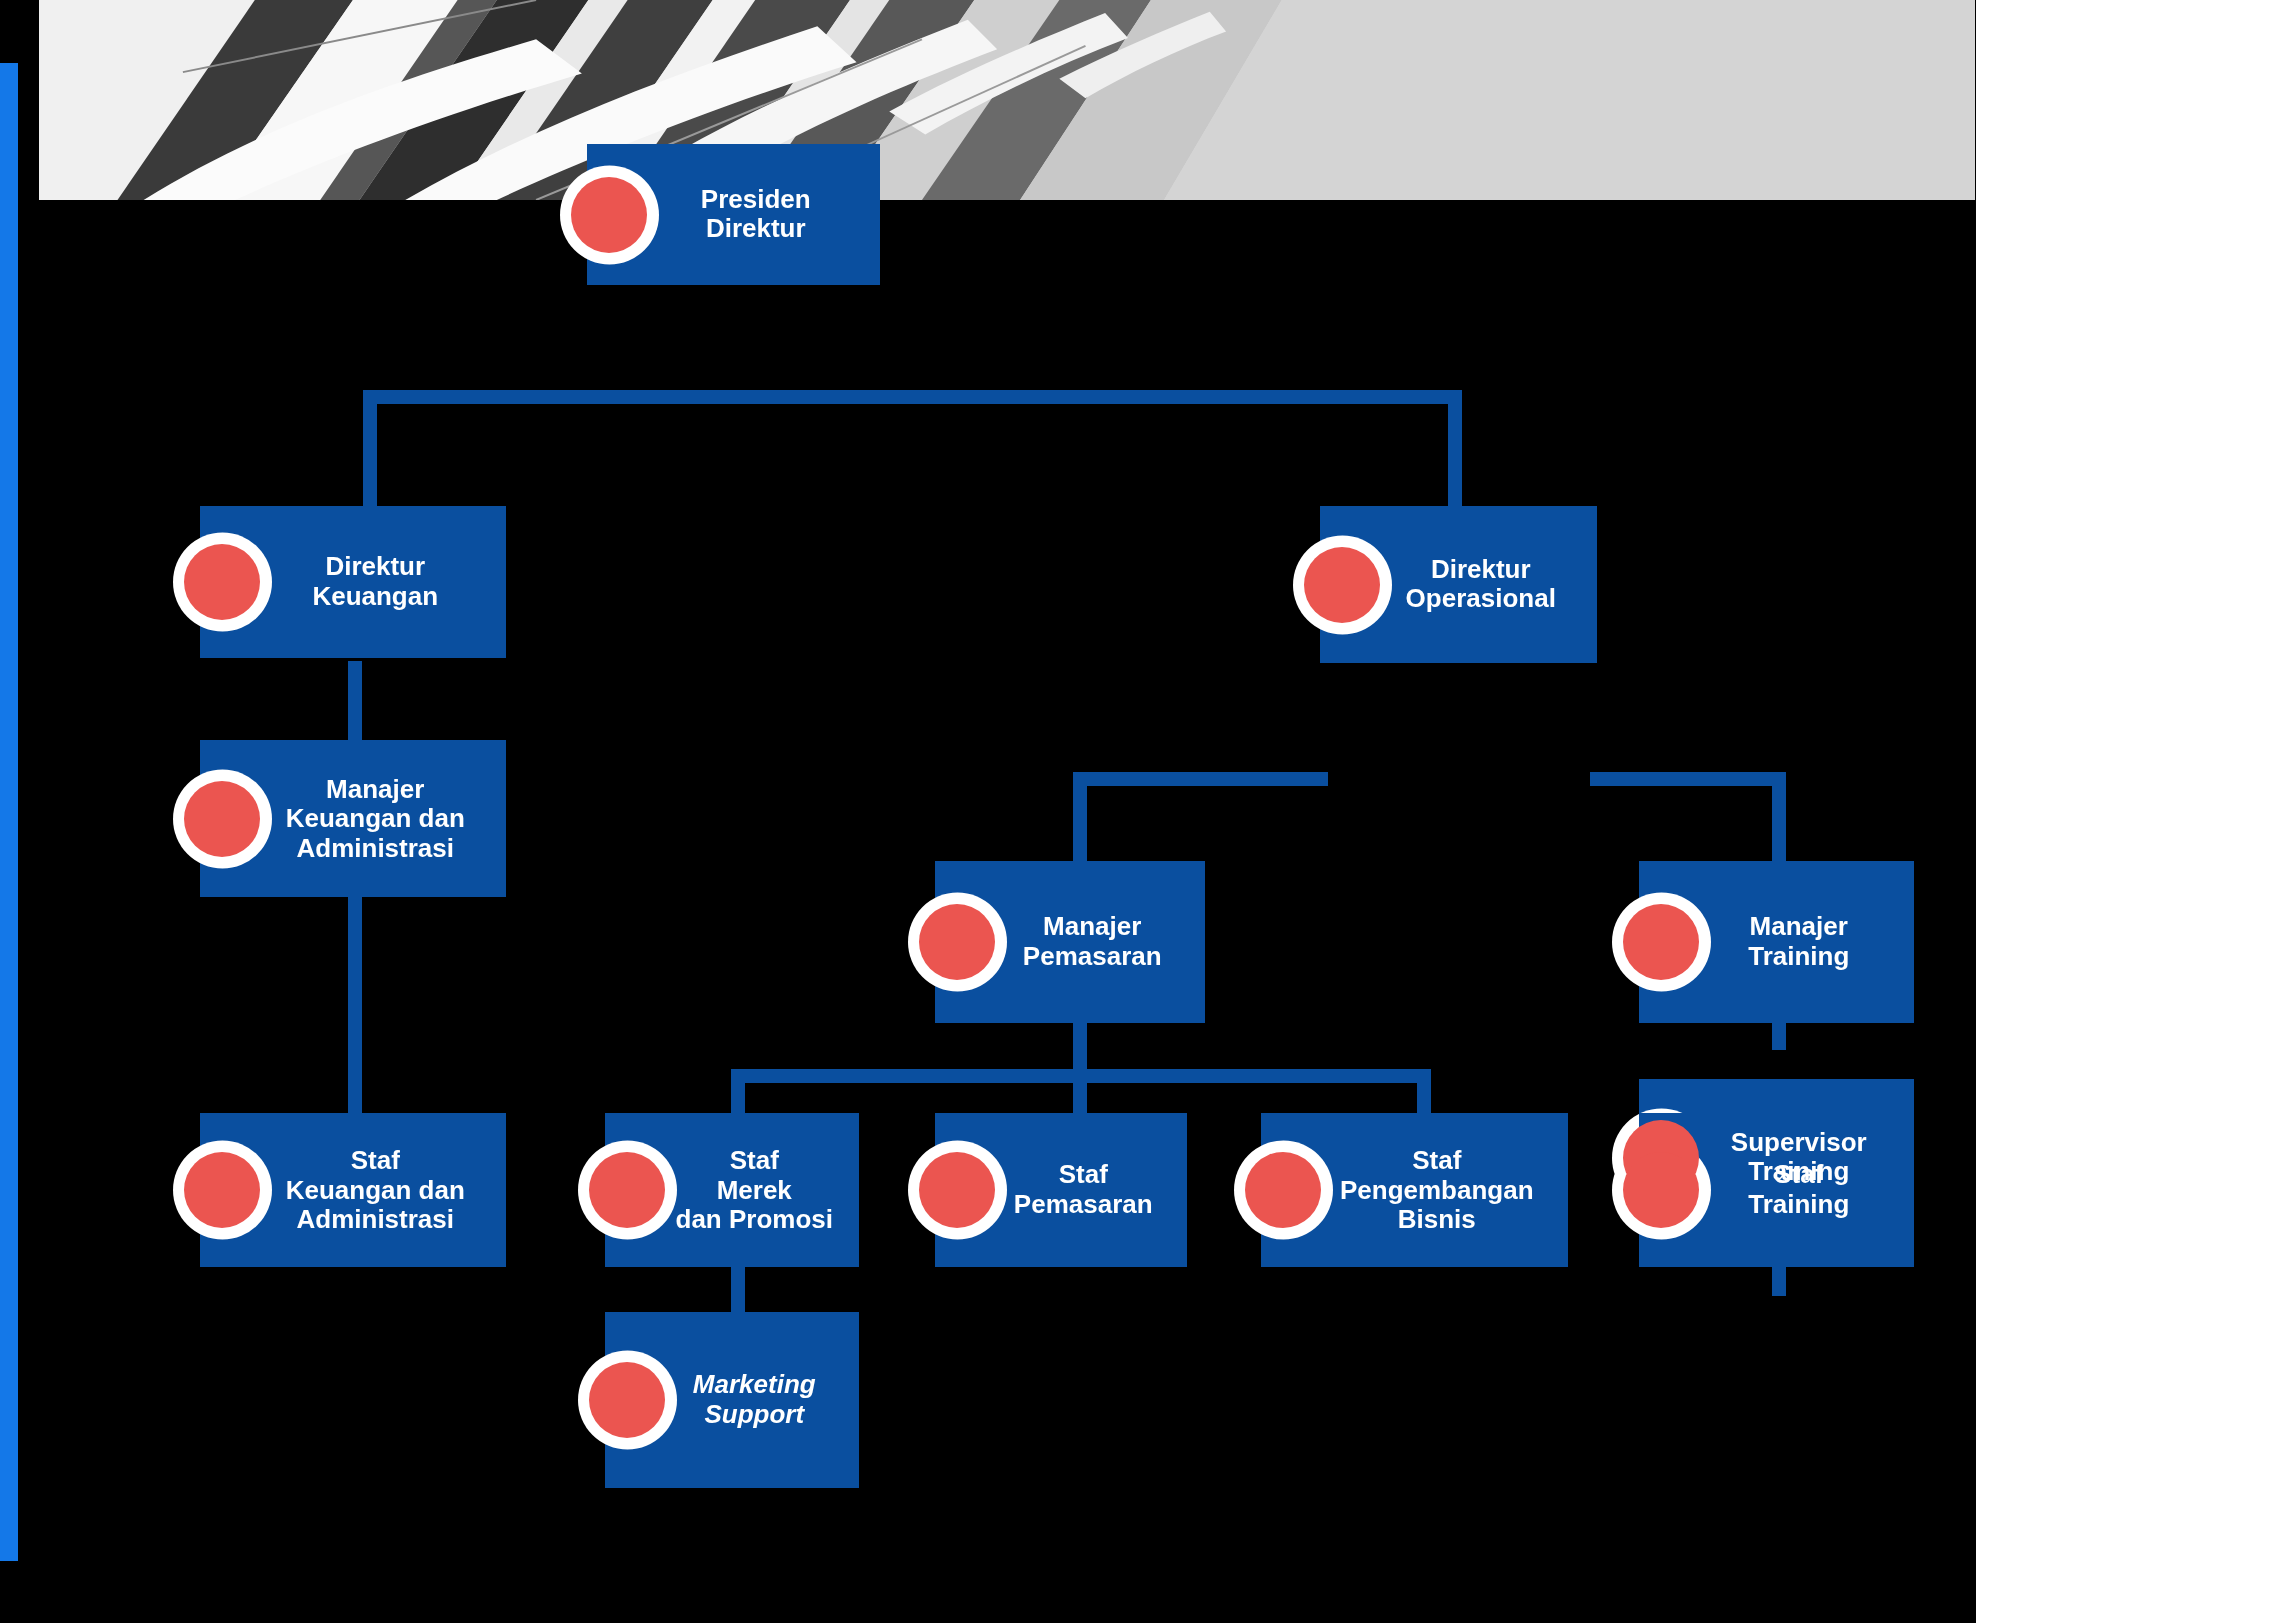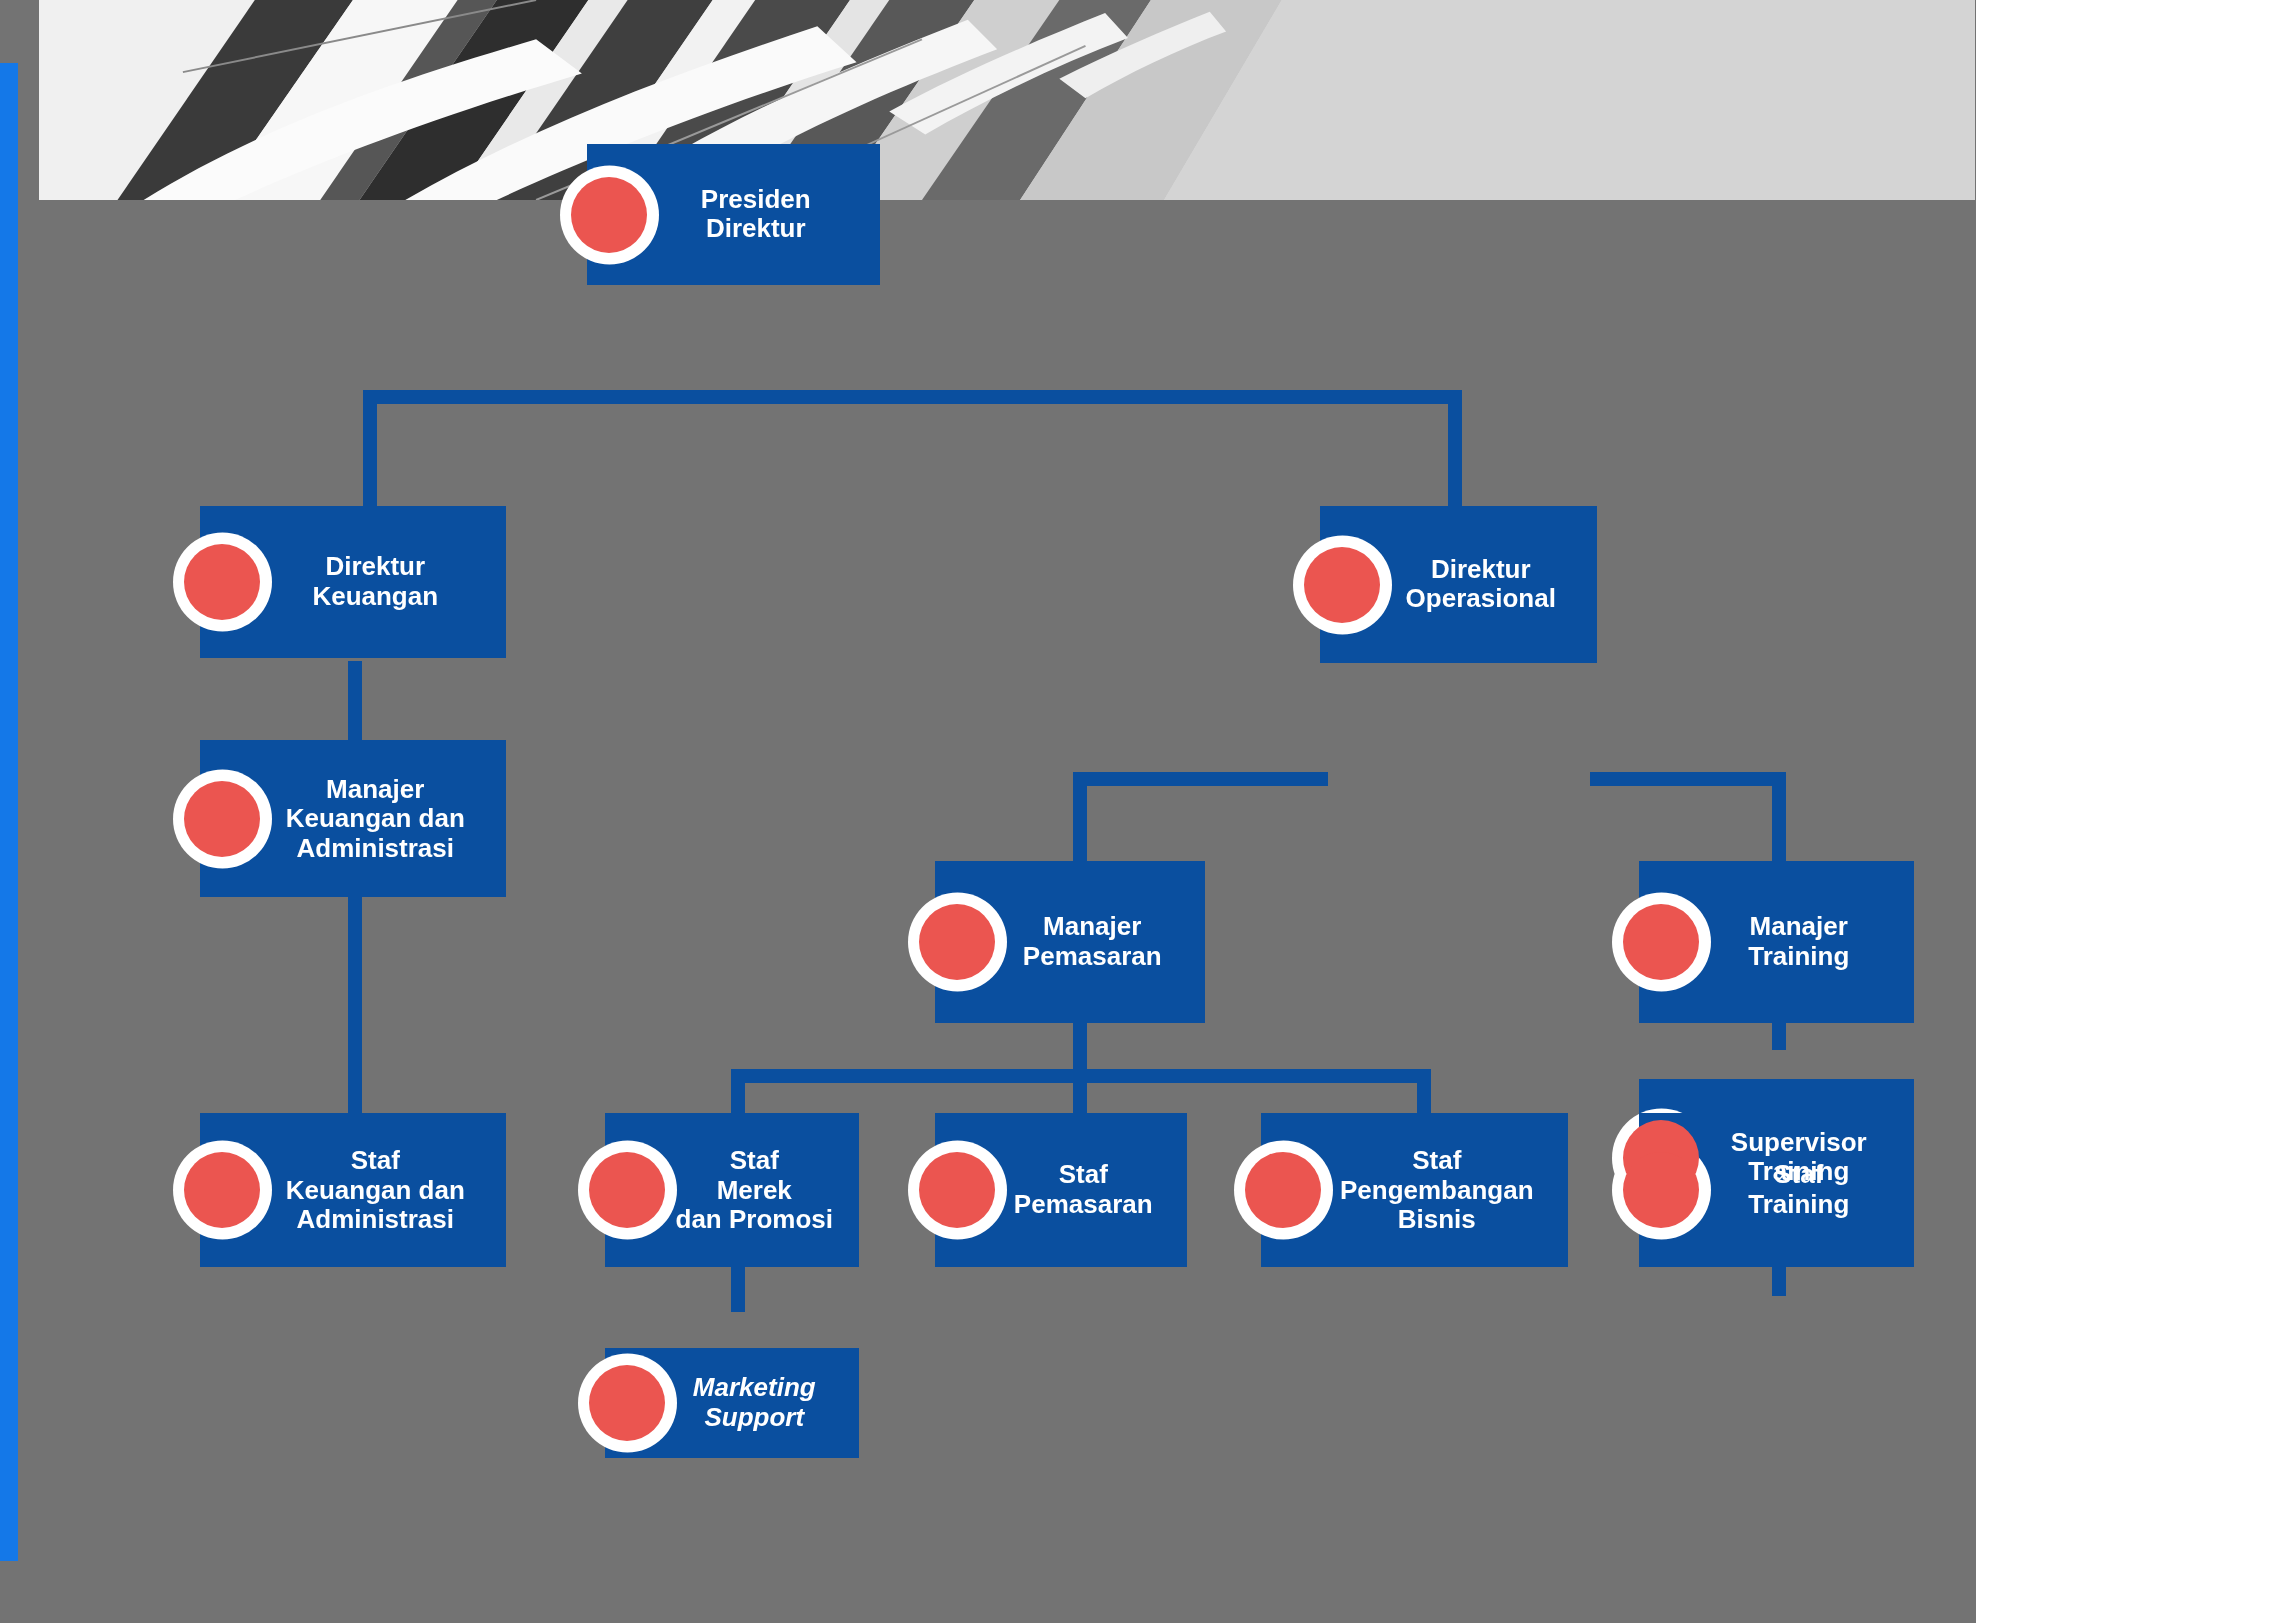--- a/index.html
+++ b/index.html
@@ -1,20 +1,20 @@
 <!DOCTYPE html>
 <html style="font-size:10.5px"><head>
 <meta charset="utf-8">
 <style>
   html,body{margin:0;padding:0;background:#ffffff;}
   body{width:2295px;height:1623px;position:relative;overflow:hidden;
        font-family:"Liberation Sans","DejaVu Sans",sans-serif;}
 
   
-  #page{position:absolute;inset:0;background:#737373;}
+  #page{position:absolute;inset:0;background:#000000;}
 
   
   .left-bar{position:absolute;left:0;top:63px;width:18.3px;height:1498px;background:#1478E8;}
 
   
   .hero{position:absolute;left:39px;top:0;width:1936px;height:200px;overflow:hidden;
         background:linear-gradient(100deg,#f2f2f2 0%,#eeeeee 12%,#d9d9d9 34%,#cfcfcf 55%,#d2d2d2 72%,#d8d8d8 100%);}
   .hero svg{display:block;width:100%;height:100%;}
 
   
@@ -193,21 +193,21 @@
       <div class="label">Staf<br>Pengembangan<br>Bisnis</div>
     </div>
 
     <div class="node" style="left:1639px;top:913px;width:275px;height:154px;">
       <div class="box"></div>
       <div class="notch"></div>
       <div class="dot"></div>
       <div class="label">Staf<br>Training</div>
     </div>
 
-    <div class="node italic" style="left:605px;top:1148px;width:254px;height:110px;">
+    <div class="node italic" style="left:605px;top:1112px;width:254px;height:176px;">
       <div class="box"></div>
       <div class="notch"></div>
       <div class="dot"></div>
       <div class="label">Marketing<br>Support</div>
     </div>
 
   </div>
 </div>
 
 

